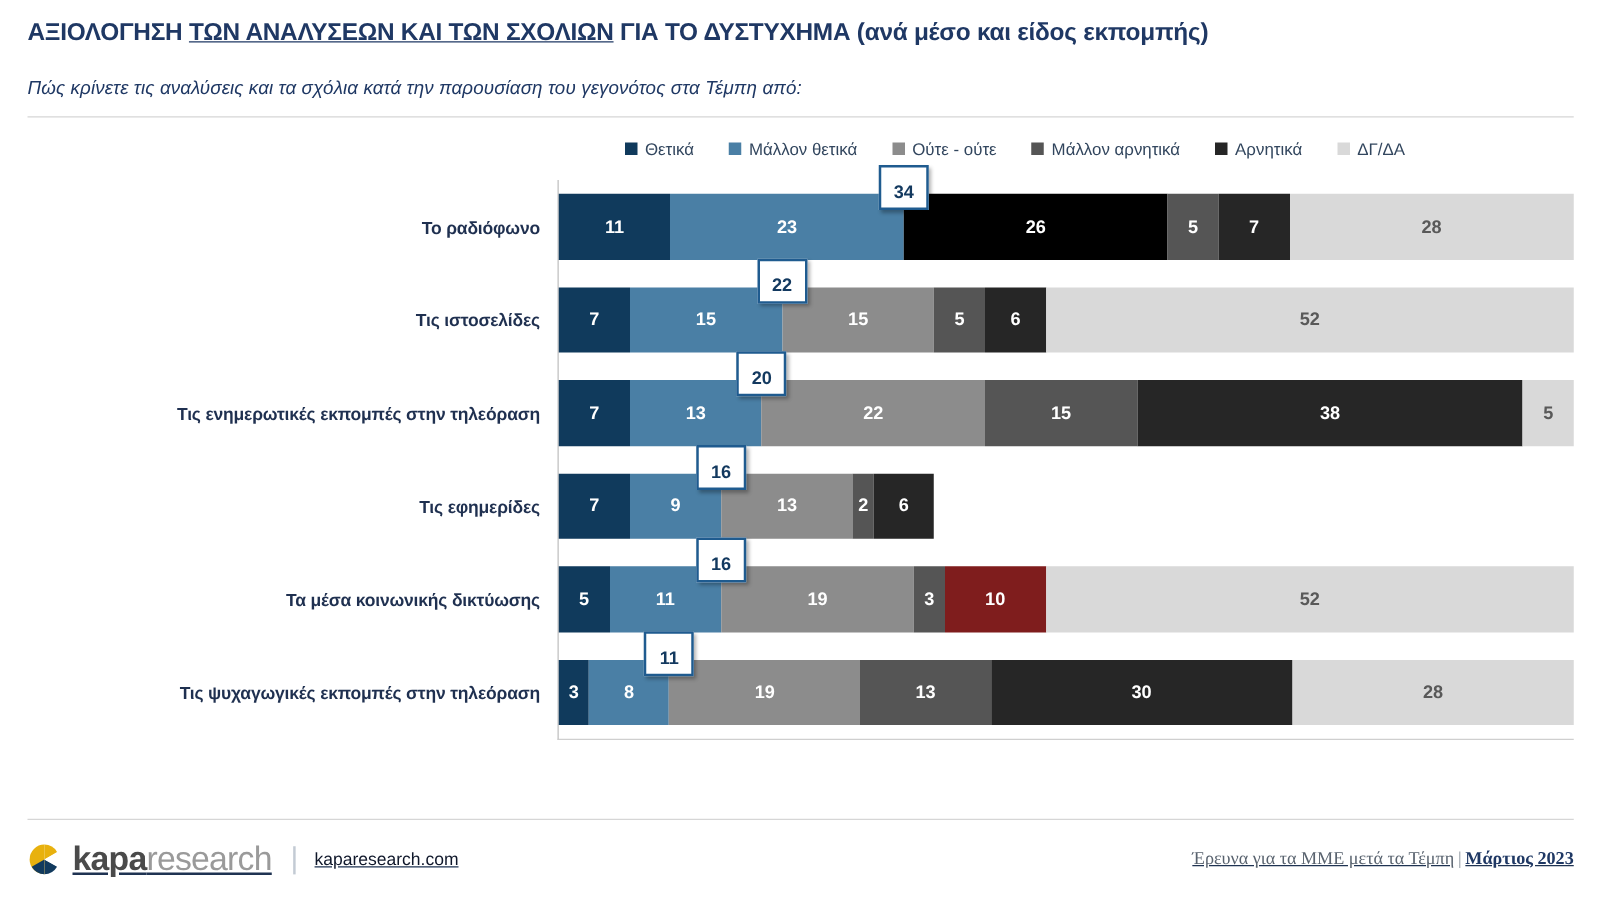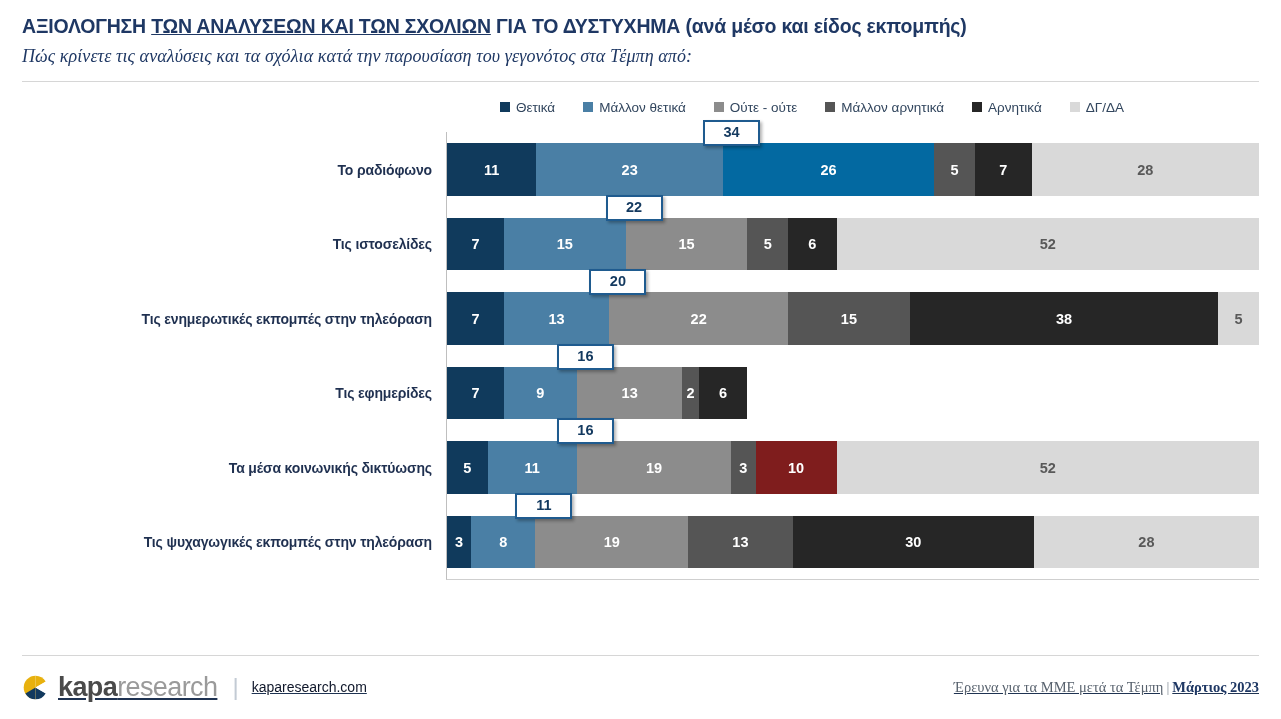--- a/index.html
+++ b/index.html
@@ -23,25 +23,25 @@
   .title {
     font-size: 19.5px;
     font-weight: bold;
     color: #1f3864;
     letter-spacing: -0.2px;
     white-space: nowrap;
     line-height: 1.25;
   }
   .title .u { text-decoration: underline; }
   .subtitle {
-    margin-top: 8px;
-    font-size: 18px;
+    margin-top: 24px;
+    font-size: 15px;
     font-style: italic;
     color: #1f3864;
-    font-family: Liberation Serif, serif;
+    font-family: Liberation Sans, sans-serif;
     letter-spacing: 0.1px;
   }
   .header-rule {
     margin: 14px 22px 0 22px;
     height: 1px;
     background: #d6d6d6;
   }
 
   
   .chart-wrap {
@@ -132,23 +132,23 @@
   .seg.lt   { color: #595959; }
 
   
   .callout {
     position: absolute;
     background: #ffffff;
     border: 2.5px solid #1f5b8f;
     color: #13395f;
     font-size: 14.5px;
     font-weight: bold;
-    padding: 2px 0 3px 0;
+    padding: 12px 0 3px 0;
     text-align: center;
-    width: 57px;
+    width: 40px;
     box-sizing: border-box;
     box-shadow: 2px 2px 3px rgba(0,0,0,0.30);
     z-index: 5;
     line-height: 1.15;
   }
 
   
   .footer {
     position: absolute;
     left: 0; right: 0; bottom: 0;
@@ -260,21 +260,21 @@
         </div>
         <div class="row">
           <div class="cat-label">Τις ψυχαγωγικές εκπομπές στην τηλεόραση</div>
         </div>
       </div>
     <div class="bars-col" id="bars-col">
         <div class="row">
           <div class="bar">
             <div class="seg dk" style="flex: 0 0 11%; background: rgb(16, 58, 92); color: rgb(255, 255, 255);">11</div>
             <div class="seg dk" style="flex: 0 0 23%; background: rgb(74, 127, 165); color: rgb(255, 255, 255);">23</div>
-            <div class="seg dk" style="flex: 0 0 26%; background: #0369a1; color: rgb(255, 255, 255);">26</div>
+            <div class="seg dk" style="flex: 0 0 26%; background: #000000; color: rgb(255, 255, 255);">26</div>
             <div class="seg dk" style="flex: 0 0 5%; background: rgb(85, 85, 85); color: rgb(255, 255, 255);">5</div>
             <div class="seg dk" style="flex: 0 0 7%; background: rgb(38, 38, 38); color: rgb(255, 255, 255);">7</div>
             <div class="seg lt" style="flex: 0 0 28%; background: rgb(217, 217, 217); color: rgb(89, 89, 89);">28</div>
           </div>
           <div class="callout" style="left: calc(34% - 20px); top: -12px;">34</div>
         </div>
         <div class="row">
           <div class="bar">
             <div class="seg dk" style="flex: 0 0 7%; background: rgb(16, 58, 92); color: rgb(255, 255, 255);">7</div>
             <div class="seg dk" style="flex: 0 0 15%; background: rgb(74, 127, 165); color: rgb(255, 255, 255);">15</div>

